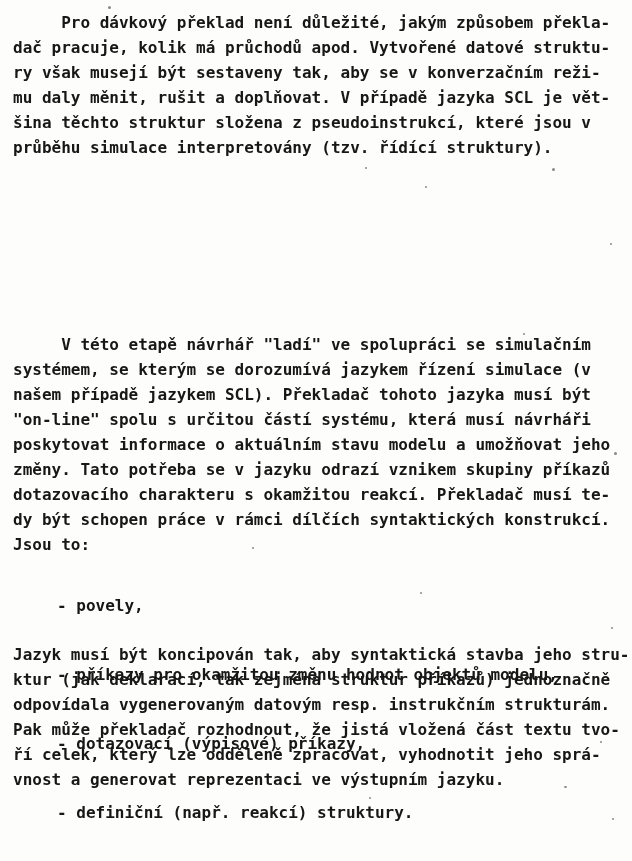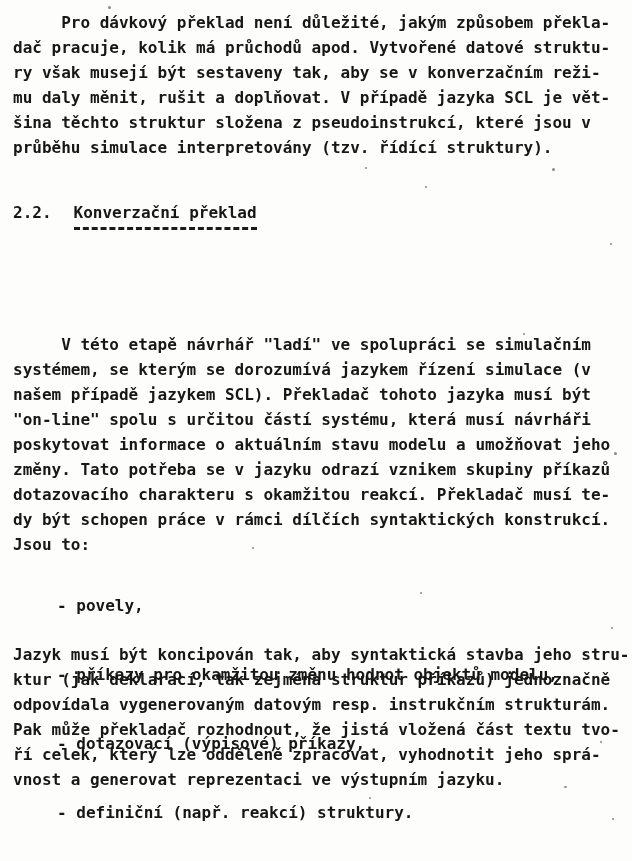--- a/index.html
+++ b/index.html
@@ -64,24 +64,20 @@
 
 <div class="page">
 
   <p class="block para-intro">     Pro dávkový překlad není důležité, jakým způsobem překla-
 dač pracuje, kolik má průchodů apod. Vytvořené datové struktu-
 ry však musejí být sestaveny tak, aby se v konverzačním reži-
 mu daly měnit, rušit a doplňovat. V případě jazyka SCL je vět-
 šina těchto struktur složena z pseudoinstrukcí, které jsou v
 průběhu simulace interpretovány (tzv. řídící struktury).</p>
 
-  <div class="block heading">
-    <span class="heading-number">2.2.</span>
-    <span class="heading-title">Konverzační překlad</span>
-  </div>
 
 
   <p class="block para-debugging">     V této etapě návrhář "ladí" ve spolupráci se simulačním
 systémem, se kterým se dorozumívá jazykem řízení simulace (v
 našem případě jazykem SCL). Překladač tohoto jazyka musí být
 "on-line" spolu s určitou částí systému, která musí návrháři
 poskytovat informace o aktuálním stavu modelu a umožňovat jeho
 změny. Tato potřeba se v jazyku odrazí vznikem skupiny příkazů
 dotazovacího charakteru s okamžitou reakcí. Překladač musí te-
 dy být schopen práce v rámci dílčích syntaktických konstrukcí.

